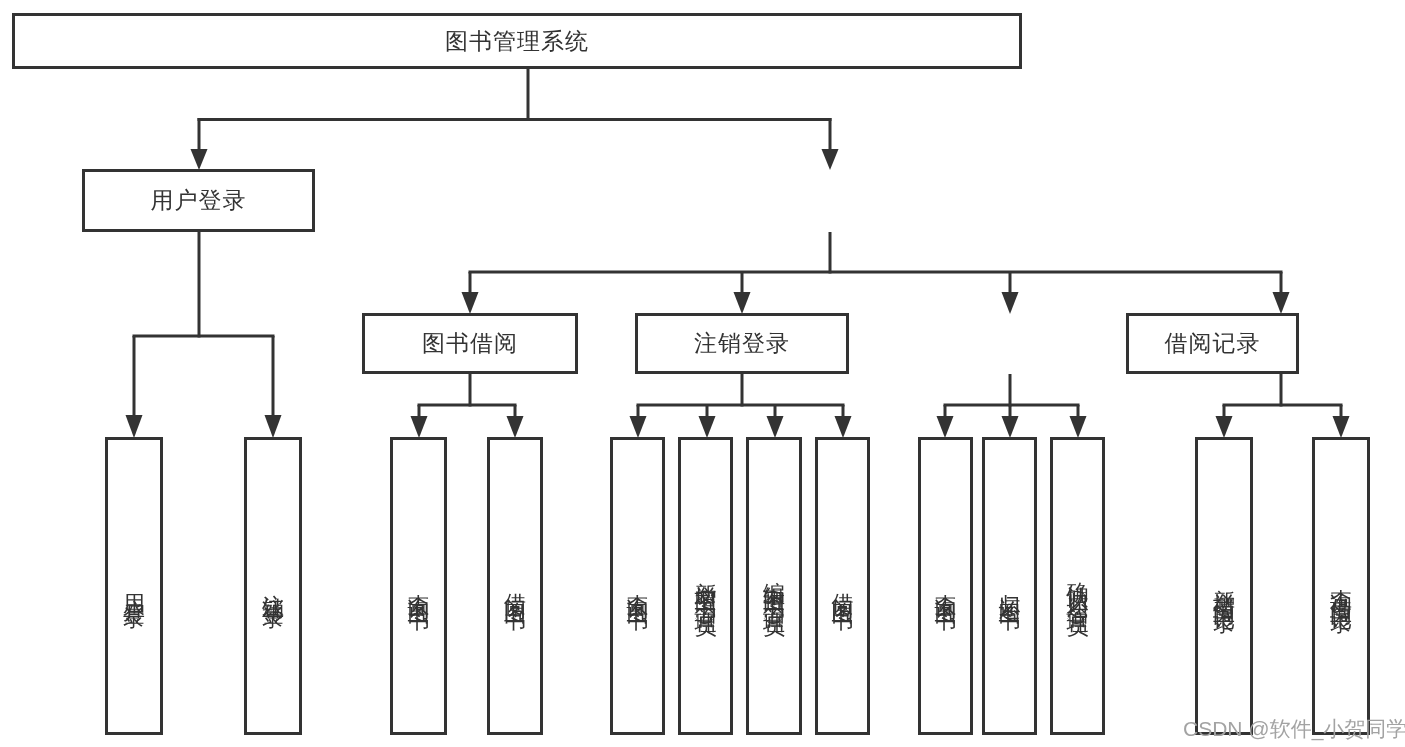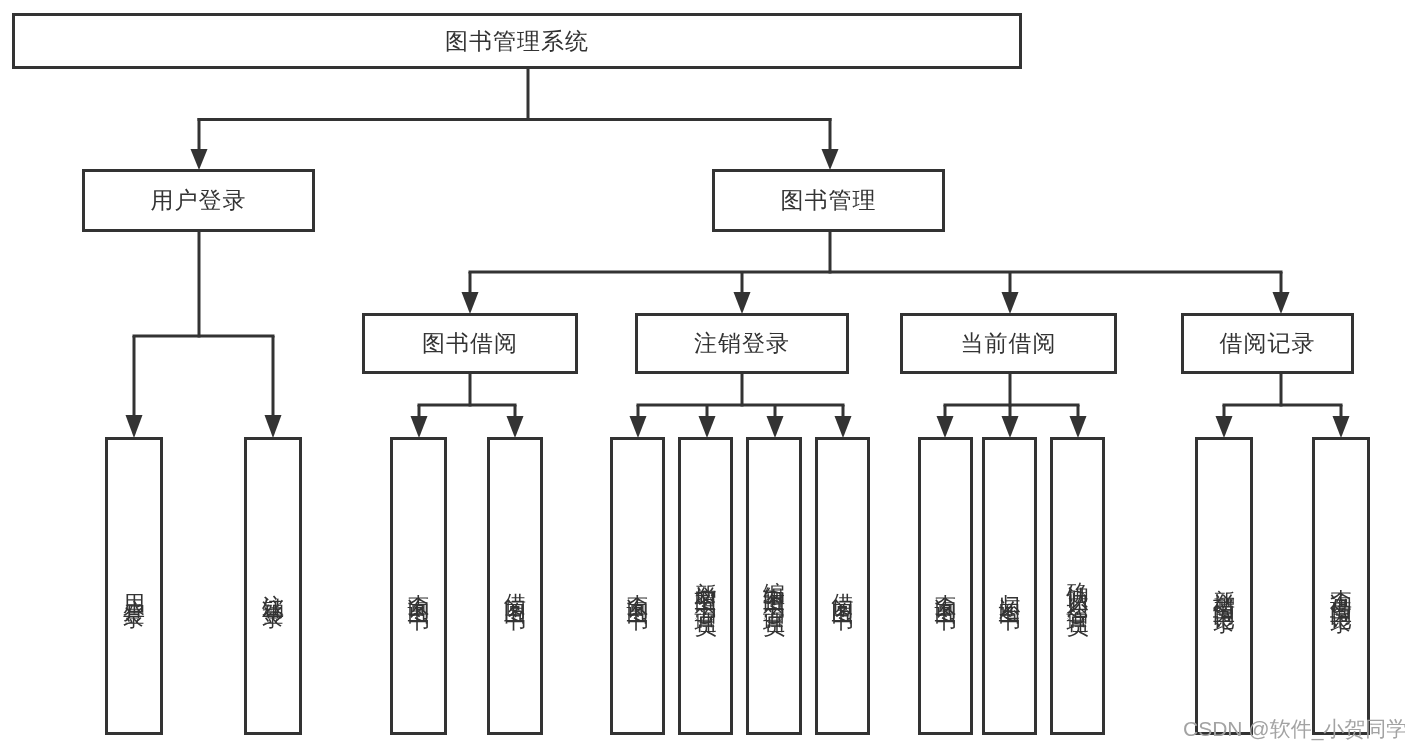--- a/index.html
+++ b/index.html
@@ -116,26 +116,24 @@
 
     <line x1="1224" y1="405" x2="1224" y2="420"></line>
     <polygon points="1215.5,416 1232.5,416 1224,438"></polygon>
     <line x1="1341" y1="405" x2="1341" y2="420"></line>
     <polygon points="1332.5,416 1349.5,416 1341,438"></polygon>
   </svg>
 
   <div class="node hbox" style="left:12px; top:13px; width:1010px; height:56px;">图书管理系统</div>
 
   <div class="node hbox" style="left:82px; top:169px; width:233px; height:63px;">用户登录</div>
-  <div class="node hbox" style="left:712px; top:169px; width:233px; height:63px;">图书管理</div>
 
   <div class="node hbox" style="left:362px; top:313px; width:216px; height:61px;">图书借阅</div>
   <div class="node hbox" style="left:635px; top:313px; width:214px; height:61px;">注销登录</div>
-  <div class="node hbox" style="left:900px; top:313px; width:217px; height:61px;">当前借阅</div>
-  <div class="node hbox" style="left:1181px; top:313px; width:173px; height:61px;">借阅记录</div>
+  <div class="node hbox" style="left:1126px; top:313px; width:173px; height:61px;">借阅记录</div>
 
   <div class="node leaf" style="left:105px; width:58px;">
     <span class="vtext">用户登录</span>
   </div>
   <div class="node leaf" style="left:244px; width:58px;">
     <span class="vtext">注销登录</span>
   </div>
 
   <div class="node leaf" style="left:390px; width:57px;">
     <span class="vtext">查询图书</span>

